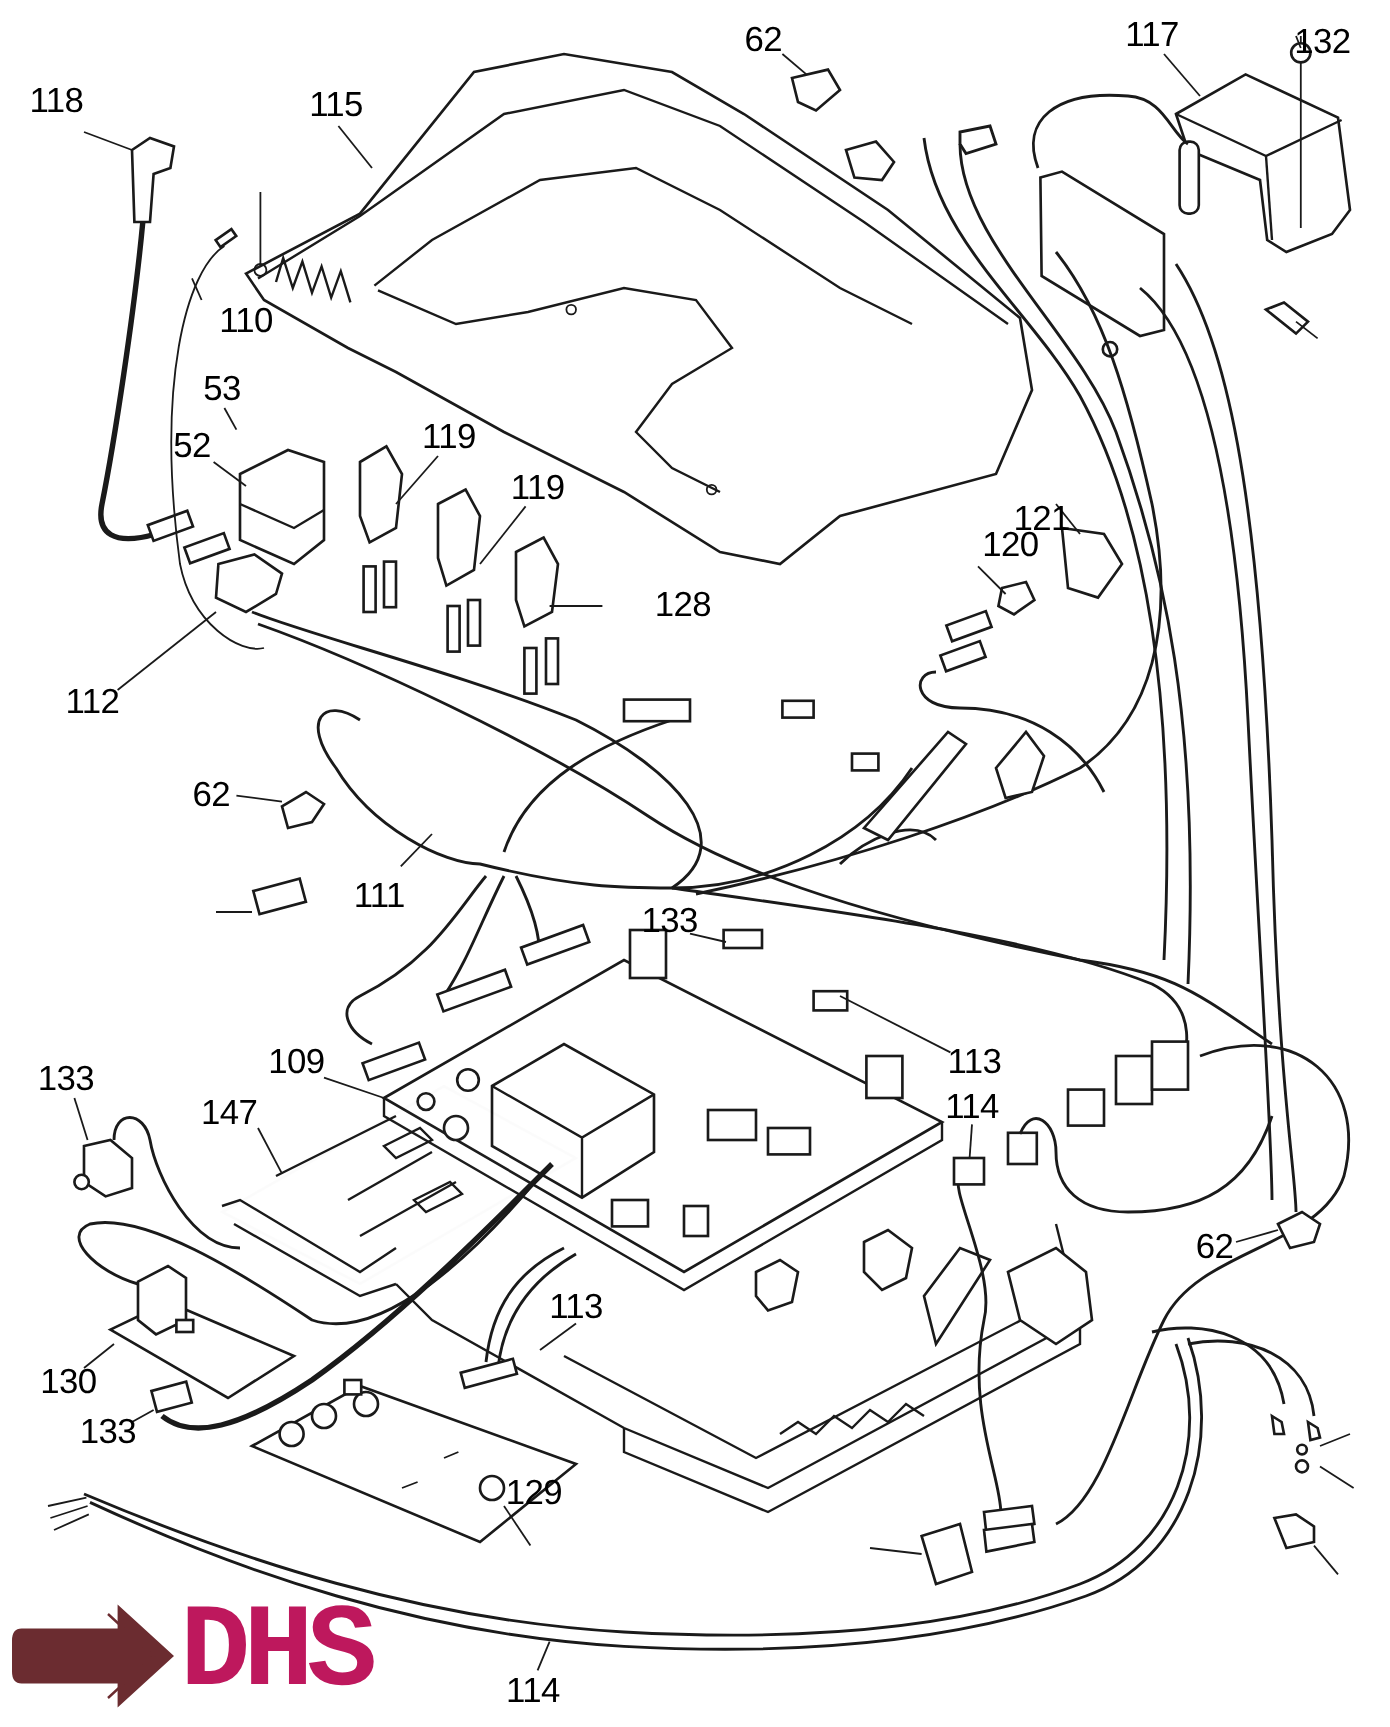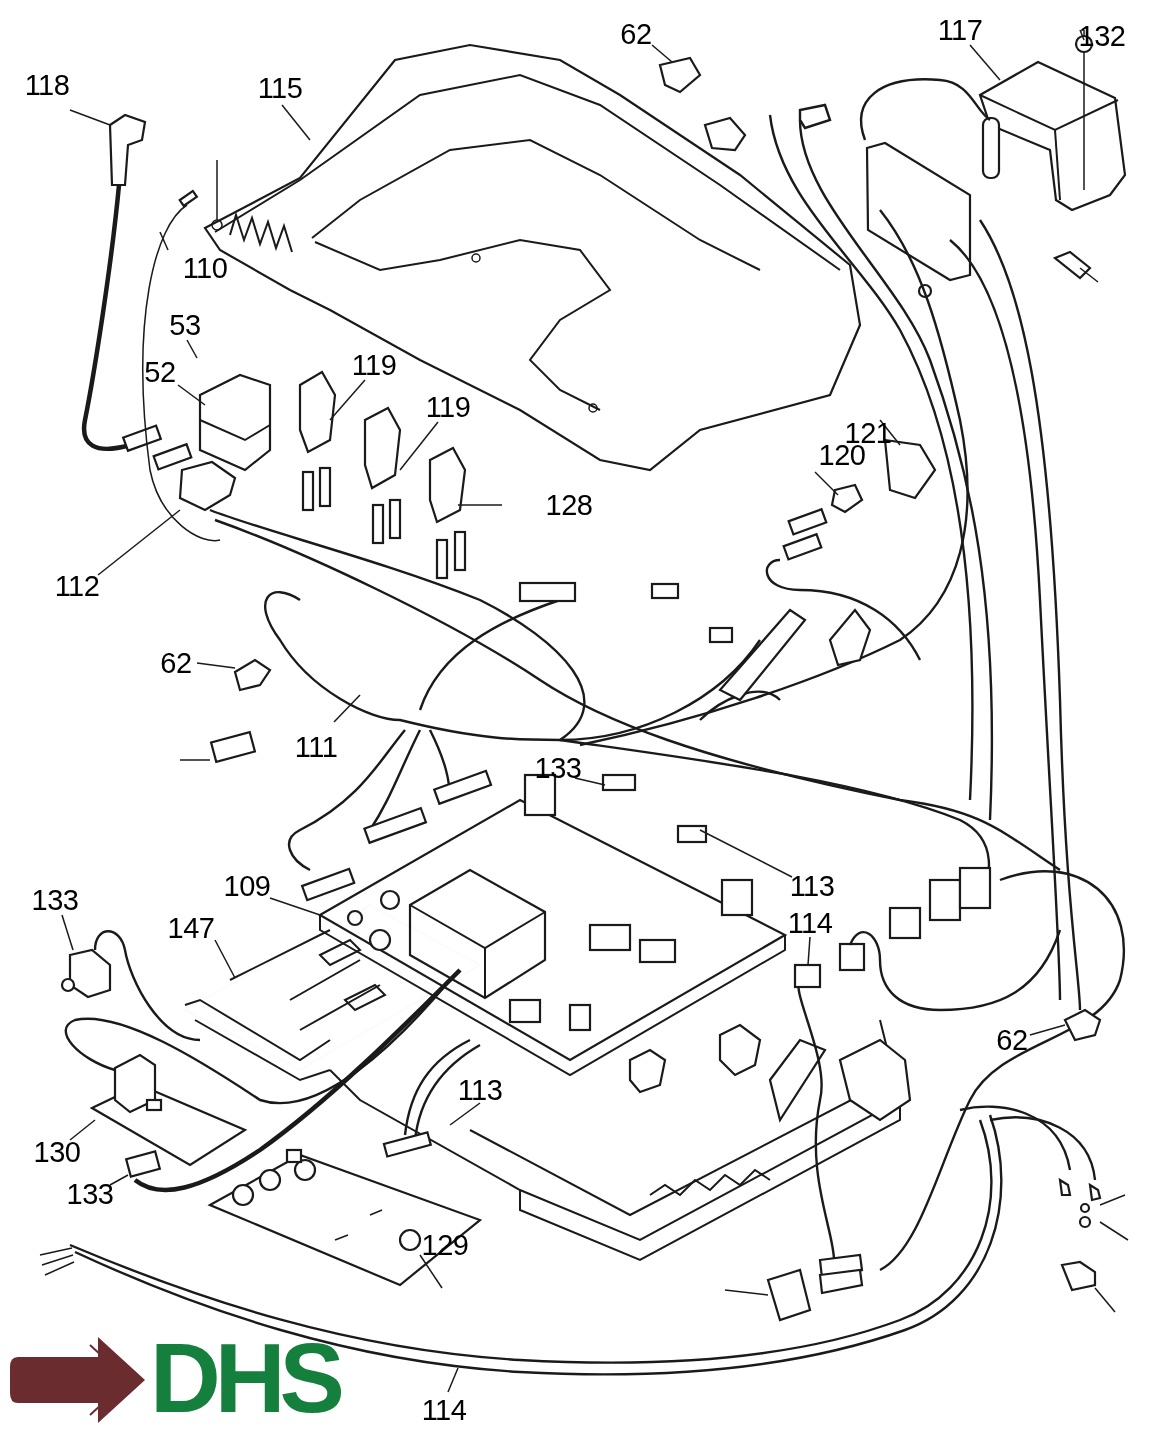--- a/index.html
+++ b/index.html
@@ -271,14 +271,14 @@
     <span class="lbl" style="left: 90px; top: 1194px;">133</span>
     <span class="lbl" style="left: 445px; top: 1245px; text-align: right;">129</span>
     <span class="lbl" style="left: 444px; top: 1410px;">114</span>
   </div>
 
 <div class="logo">
   <svg width="140" height="90" viewBox="0 0 140 90">
     <path id="logo-arrow" d="M8,22 Q0,22 0,32 L0,58 Q0,68 8,68 L88,68 L88,88 L135,45 L88,2 L88,22 Z" fill="#6b2c30"></path>
     <path d="M80,10 L118,45 L80,80" fill="none" stroke="#6b2c30" stroke-width="2"></path>
   </svg>
-  <span class="logo-text" style="color: #15803d;">DHS</span>
+  <span class="logo-text" style="color: #be185d; font-family: Liberation Mono, monospace;">DHS</span>
 </div>
 
 </body></html>

